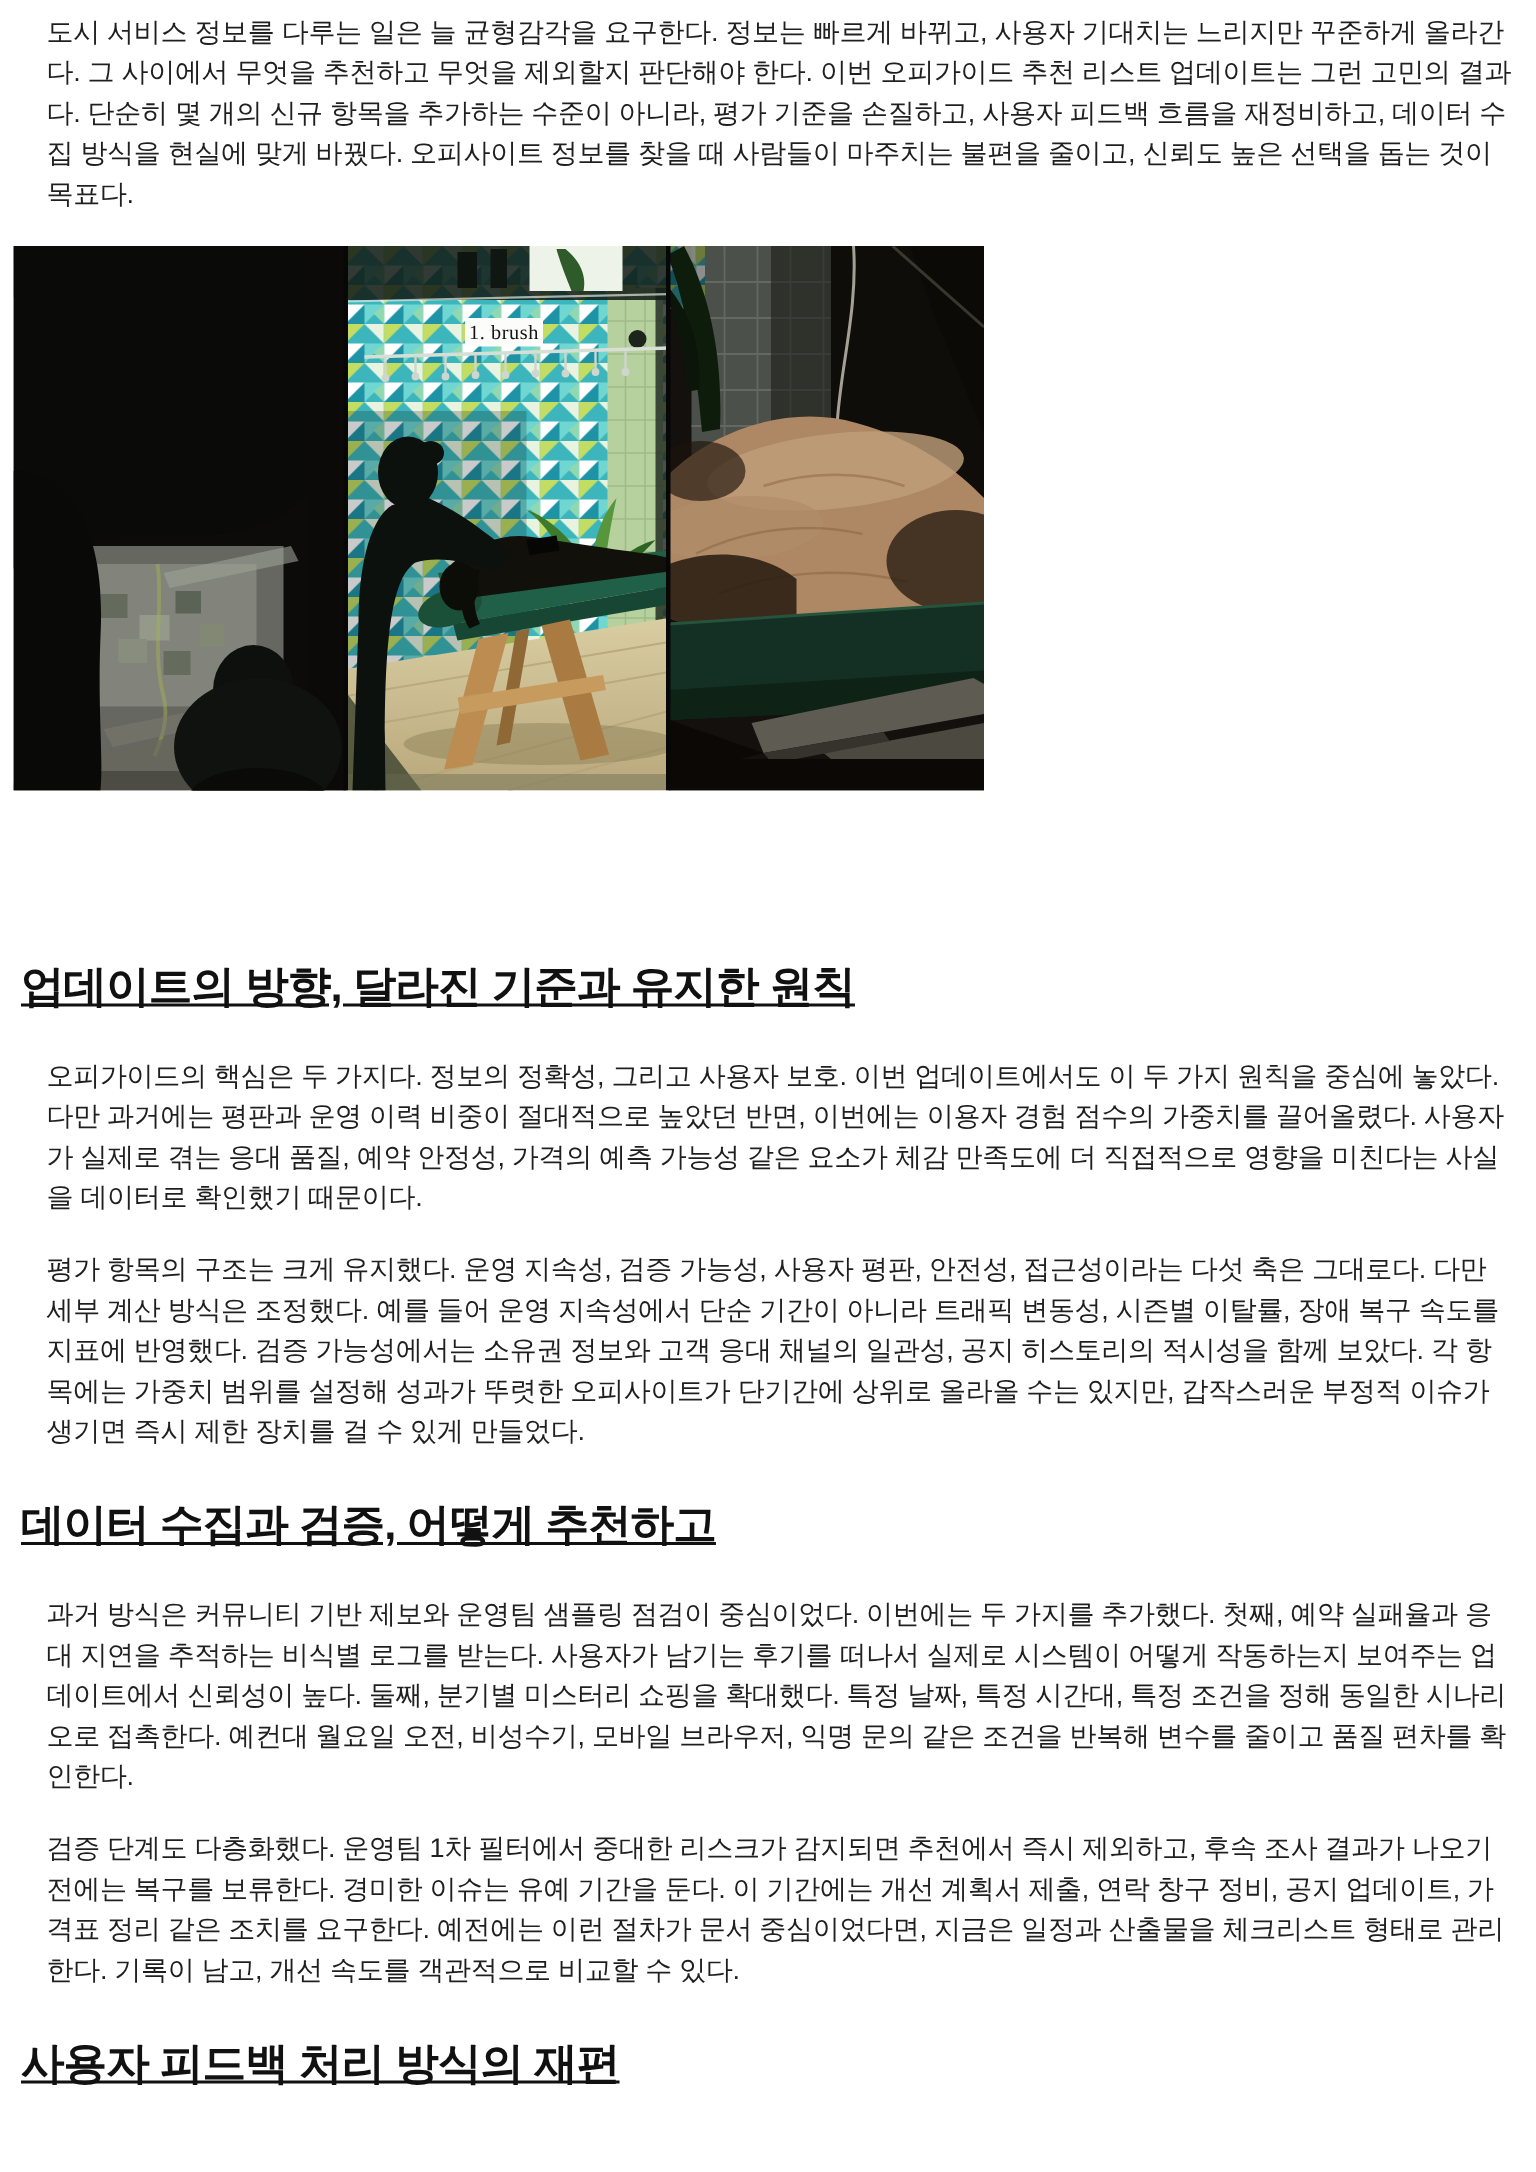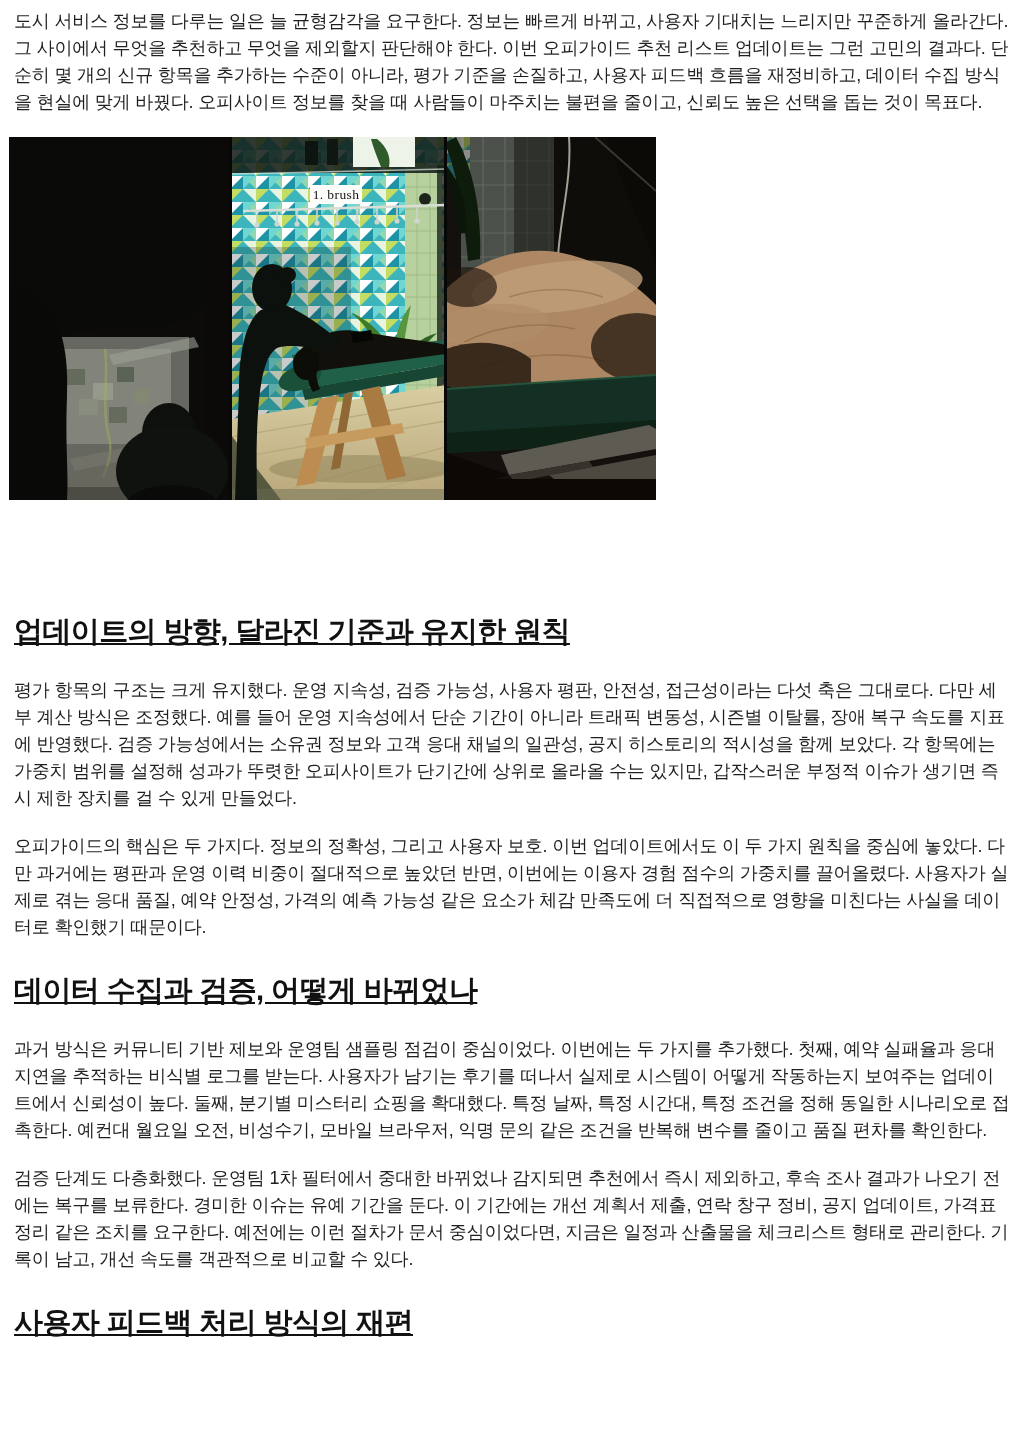--- a/index.html
+++ b/index.html
@@ -6,21 +6,21 @@
   html, body { margin: 0; padding: 0; }
   body {
     width: 1024px; height: 1448px;
     background: #ffffff;
     color: #1f1f1f;
     font-family: "Liberation Sans", "DejaVu Sans", sans-serif;
     overflow: hidden;
   }
   article { padding: 8px 14px 0 14px; }
   p.body-text {
-    margin: 0 0 21px 0;
+    margin: 0 0 21px 17px;
     font-size: 18px;
     line-height: 27px;
     letter-spacing: -0.2px;
     color: #1f1f1f;
     word-break: normal;
   }
   h2.section-heading {
     margin: 31px 0 27px 0;
     font-size: 29px;
     line-height: 37px;
@@ -259,27 +259,27 @@
         <rect x="437" y="0" width="210" height="363" fill="#000000" opacity="0.12"></rect>
       </g>
 
       <rect x="220" y="0" width="3" height="363" fill="#070707"></rect>
       <rect x="435" y="0" width="3" height="363" fill="#070707"></rect>
     </svg>
   </figure>
 
   <section>
     <h2 class="section-heading">업데이트의 방향, 달라진 기준과 유지한 원칙</h2>
+    <p class="body-text">오피가이드의 핵심은 두 가지다. 정보의 정확성, 그리고 사용자 보호. 이번 업데이트에서도 이 두 가지 원칙을 중심에 놓았다. 다만 과거에는 평판과 운영 이력 비중이 절대적으로 높았던 반면, 이번에는 이용자 경험 점수의 가중치를 끌어올렸다. 사용자가 실제로 겪는 응대 품질, 예약 안정성, 가격의 예측 가능성 같은 요소가 체감 만족도에 더 직접적으로 영향을 미친다는 사실을 데이터로 확인했기 때문이다.</p>
     <p class="body-text">평가 항목의 구조는 크게 유지했다. 운영 지속성, 검증 가능성, 사용자 평판, 안전성, 접근성이라는 다섯 축은 그대로다. 다만 세부 계산 방식은 조정했다. 예를 들어 운영 지속성에서 단순 기간이 아니라 트래픽 변동성, 시즌별 이탈률, 장애 복구 속도를 지표에 반영했다. 검증 가능성에서는 소유권 정보와 고객 응대 채널의 일관성, 공지 히스토리의 적시성을 함께 보았다. 각 항목에는 가중치 범위를 설정해 성과가 뚜렷한 오피사이트가 단기간에 상위로 올라올 수는 있지만, 갑작스러운 부정적 이슈가 생기면 즉시 제한 장치를 걸 수 있게 만들었다.</p>
-    <p class="body-text">오피가이드의 핵심은 두 가지다. 정보의 정확성, 그리고 사용자 보호. 이번 업데이트에서도 이 두 가지 원칙을 중심에 놓았다. 다만 과거에는 평판과 운영 이력 비중이 절대적으로 높았던 반면, 이번에는 이용자 경험 점수의 가중치를 끌어올렸다. 사용자가 실제로 겪는 응대 품질, 예약 안정성, 가격의 예측 가능성 같은 요소가 체감 만족도에 더 직접적으로 영향을 미친다는 사실을 데이터로 확인했기 때문이다.</p>
   </section>
 
   <section>
-    <h2 class="section-heading">데이터 수집과 검증, 어떻게 바뀌었나</h2>
+    <h2 class="section-heading">데이터 수집과 검증, 어떻게 추천하고</h2>
     <p class="body-text">과거 방식은 커뮤니티 기반 제보와 운영팀 샘플링 점검이 중심이었다. 이번에는 두 가지를 추가했다. 첫째, 예약 실패율과 응대 지연을 추적하는 비식별 로그를 받는다. 사용자가 남기는 후기를 떠나서 실제로 시스템이 어떻게 작동하는지 보여주는 업데이트에서 신뢰성이 높다. 둘째, 분기별 미스터리 쇼핑을 확대했다. 특정 날짜, 특정 시간대, 특정 조건을 정해 동일한 시나리오로 접촉한다. 예컨대 월요일 오전, 비성수기, 모바일 브라우저, 익명 문의 같은 조건을 반복해 변수를 줄이고 품질 편차를 확인한다.</p>
-    <p class="body-text">검증 단계도 다층화했다. 운영팀 1차 필터에서 중대한 바뀌었나 감지되면 추천에서 즉시 제외하고, 후속 조사 결과가 나오기 전에는 복구를 보류한다. 경미한 이슈는 유예 기간을 둔다. 이 기간에는 개선 계획서 제출, 연락 창구 정비, 공지 업데이트, 가격표 정리 같은 조치를 요구한다. 예전에는 이런 절차가 문서 중심이었다면, 지금은 일정과 산출물을 체크리스트 형태로 관리한다. 기록이 남고, 개선 속도를 객관적으로 비교할 수 있다.</p>
+    <p class="body-text">검증 단계도 다층화했다. 운영팀 1차 필터에서 중대한 리스크가 감지되면 추천에서 즉시 제외하고, 후속 조사 결과가 나오기 전에는 복구를 보류한다. 경미한 이슈는 유예 기간을 둔다. 이 기간에는 개선 계획서 제출, 연락 창구 정비, 공지 업데이트, 가격표 정리 같은 조치를 요구한다. 예전에는 이런 절차가 문서 중심이었다면, 지금은 일정과 산출물을 체크리스트 형태로 관리한다. 기록이 남고, 개선 속도를 객관적으로 비교할 수 있다.</p>
   </section>
 
   <section>
     <h2 class="section-heading">사용자 피드백 처리 방식의 재편</h2>
   </section>
 
 </article>
 
 </body></html>

